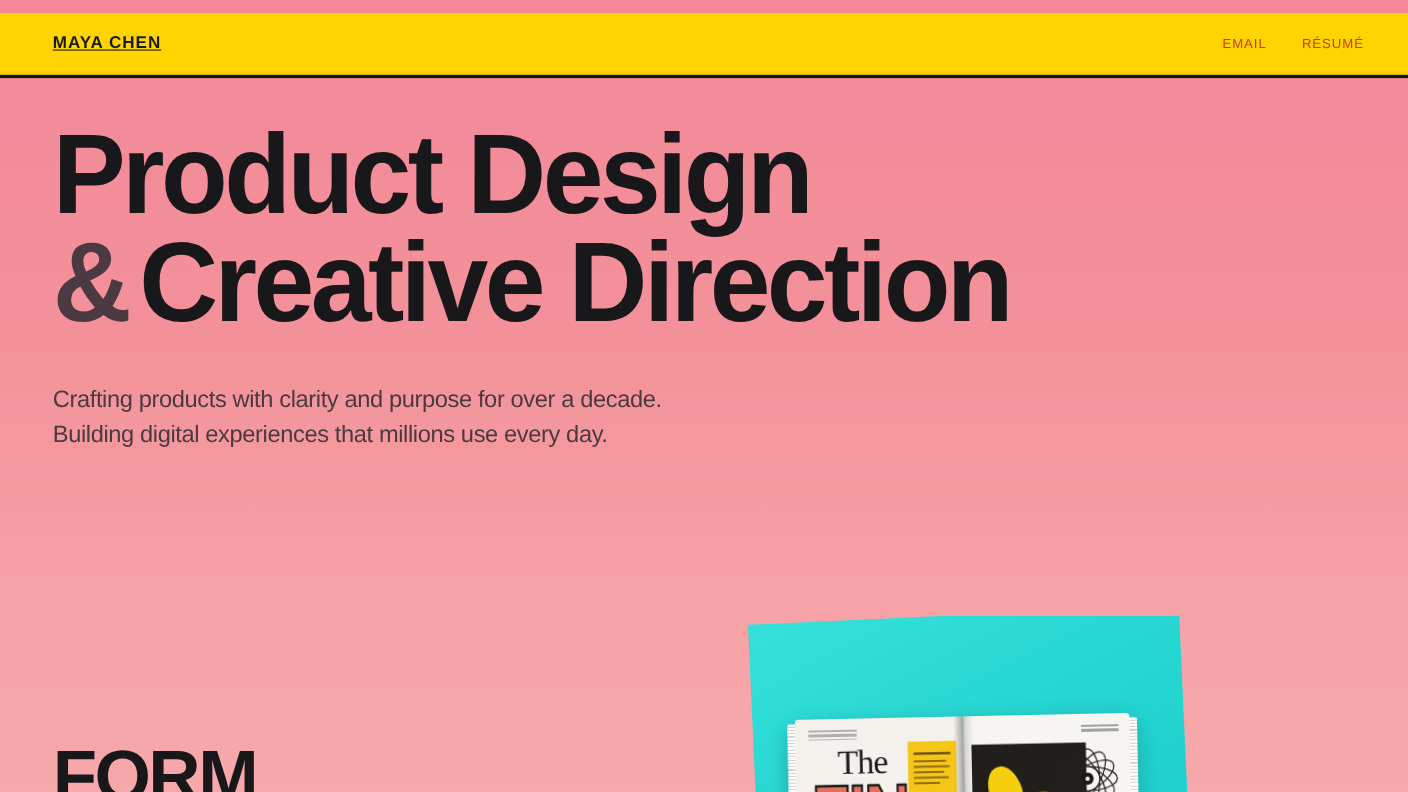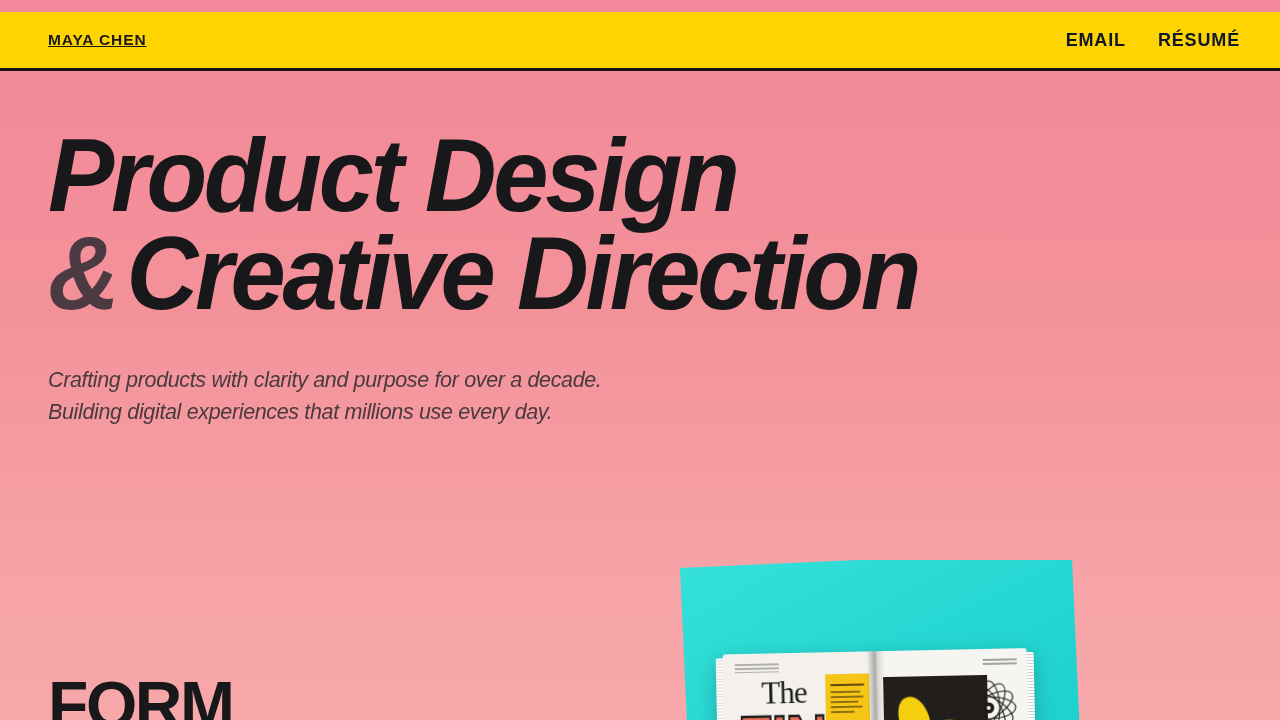--- a/index.html
+++ b/index.html
@@ -52,38 +52,37 @@
     white-space: nowrap;
   }
 
   .nav {
     display: flex;
     align-items: center;
     gap: 32px;
   }
 
   .nav-link {
-    font-size: 18px;
-    font-weight: bold;
+    font-size: 12px;
+    font-weight: normal;
     letter-spacing: 0.85px;
-    color: #0f172a;
+    color: #c2410c;
     text-decoration: none;
     white-space: nowrap;
     line-height: 1;
   }
 
   
   .hero {
     position: absolute;
-    top: 65px;
+    top: 48px;
     left: 0;
     width: 1019px;
     padding: 62px 0 0 48px;
     z-index: 10;
-    font-style: italic;
   }
 
   .headline {
     font-family: "Liberation Sans", sans-serif;
     font-weight: bold;
     font-size: 103px;
     line-height: 0.955;
     letter-spacing: -3.4px;
     color: #18181A;
     transform: scaleX(0.965);

